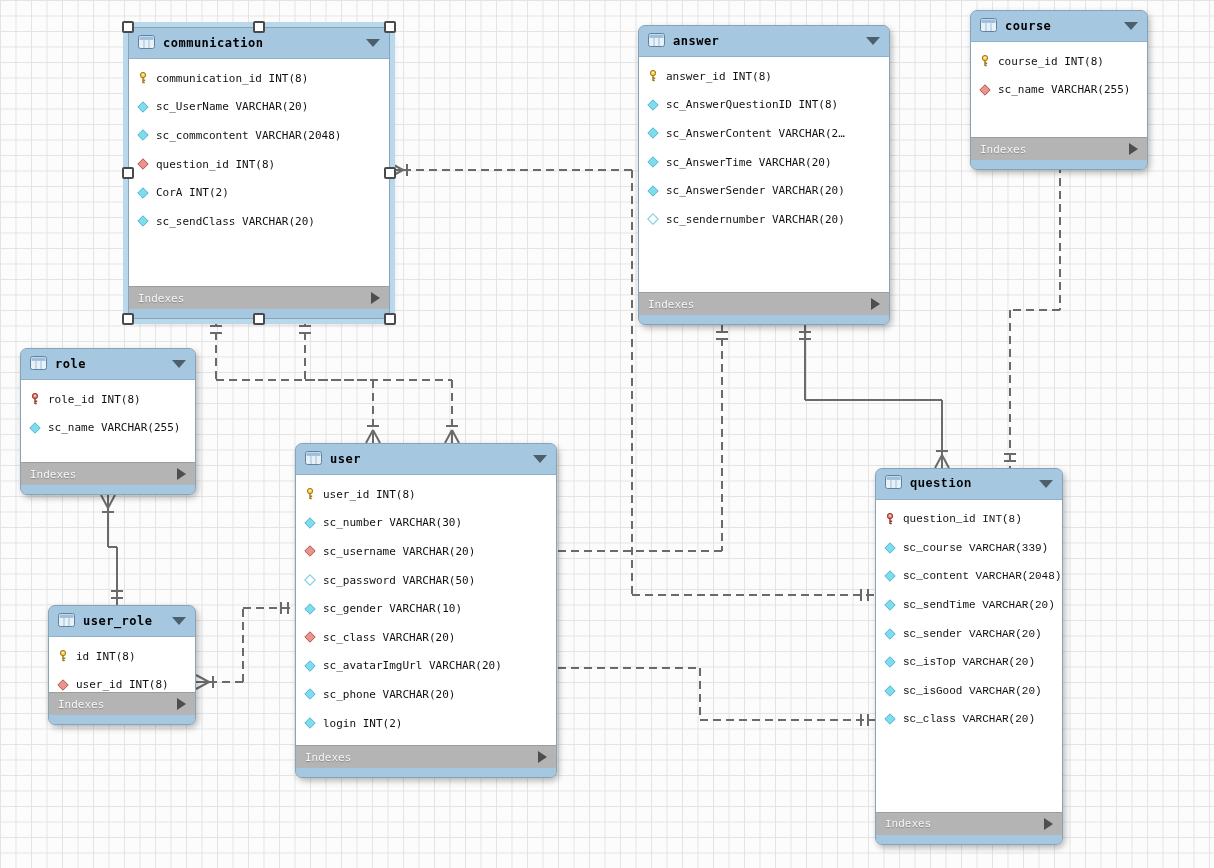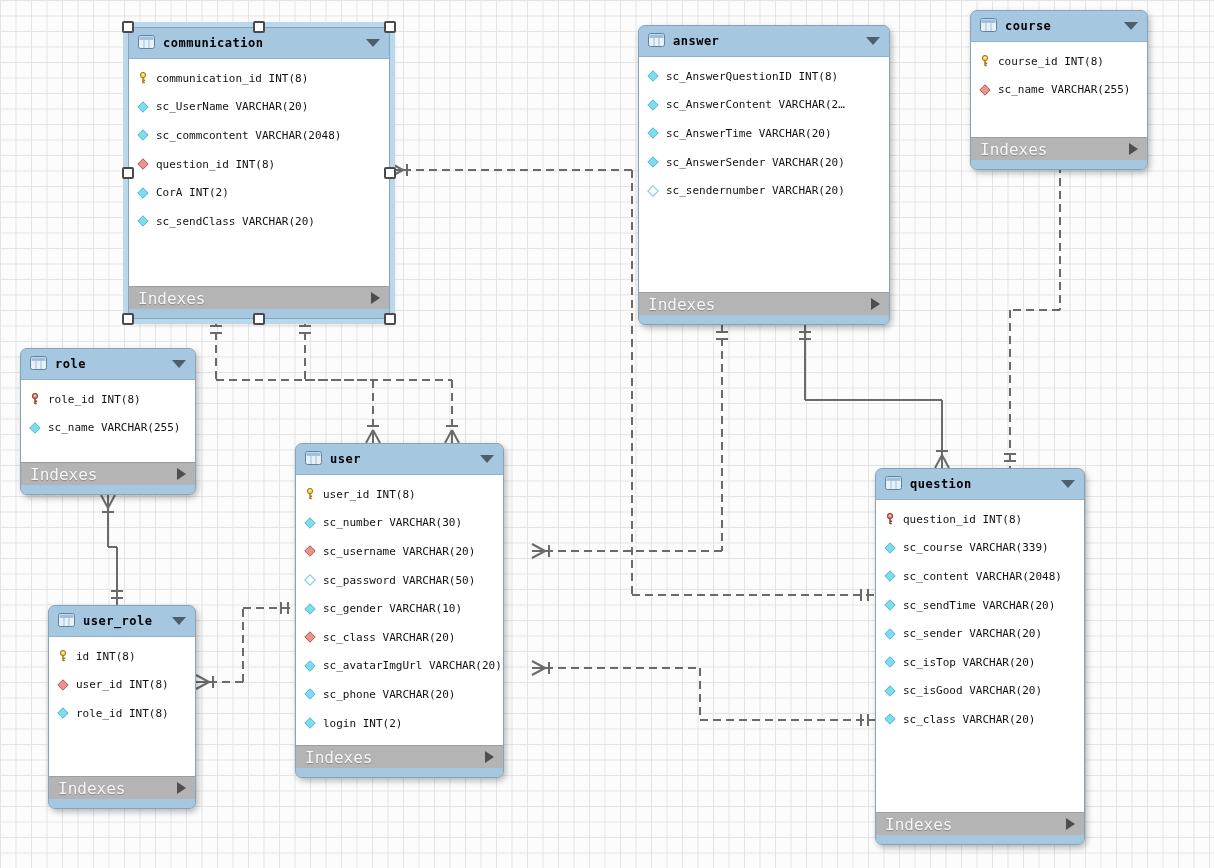--- a/index.html
+++ b/index.html
@@ -28,21 +28,21 @@
   .tbl-collapse{width:0;height:0;border-left:7px solid transparent;
     border-right:7px solid transparent;border-top:8px solid #4e5e6a;}
   .tbl-body{flex:1 1 auto;background:#ffffff;padding-top:5px;overflow:hidden;}
   .row{height:28.6px;display:flex;align-items:center;gap:7px;padding:0 8px;
     white-space:nowrap;}
   .col-text{font-size:11px;color:#111;}
   .col-icon{flex:0 0 12px;width:12px;height:12px;display:inline-flex;}
   .tbl-footer{flex:0 0 22px;height:22px;background:#b4b4b4;
     border-top:1px solid #9d9d9d;display:flex;align-items:center;
     padding:0 9px;}
-  .tbl-footer .lbl{font-size:16px;color:#f7f7f7;flex:1 1 auto;
+  .tbl-footer .lbl{font-size:11px;color:#f7f7f7;flex:1 1 auto;
     text-shadow:0 1px 1px rgba(0,0,0,0.25);}
   .tbl-expand{width:0;height:0;border-top:6px solid transparent;
     border-bottom:6px solid transparent;border-left:9px solid #4e4e4e;}
   .tbl-strip{flex:0 0 9px;height:9px;background:#a6c7e0;}
   .handle{position:absolute;width:12px;height:12px;background:#ffffff;
     border:2px solid #4a4a4a;border-radius:2px;z-index:4;box-sizing:border-box;}
 </style>
 </head>
 <body>
 
@@ -236,20 +236,30 @@
       <line x1="6" y1="5" x2="6" y2="13" stroke="#9dbfda"></line>
       <line x1="11" y1="5" x2="11" y2="13" stroke="#9dbfda"></line>
     </svg></span>
             <span class="tbl-title">answer</span>
             <span class="tbl-collapse"></span>
           </div>
           <div class="tbl-body">
             <div class="row">
               <span class="col-icon">
                 <svg width="12" height="12" viewBox="0 0 12 12">
+      <circle cx="6" cy="3.1" r="2.7" fill="#f6c744" stroke="#a07d1c" stroke-width="1"></circle>
+      <circle cx="6" cy="2.7" r="0.9" fill="#fff" opacity="0.85"></circle>
+      <path d="M6 5.6 L6 11 M6 8.3 L8.2 8.3 M6 10.4 L7.8 10.4" stroke="#a07d1c" stroke-width="1.5" fill="none"></path>
+    </svg>
+              </span>
+              <span class="col-text">answer_id INT(8)</span>
+            </div>
+            <div class="row">
+              <span class="col-icon">
+                <svg width="12" height="12" viewBox="0 0 12 12">
                   <path d="M6 0.8 L11.2 6 L6 11.2 L0.8 6 Z" fill="#80dcec" stroke="#49b7ce" stroke-width="1"></path>
                 </svg>
               </span>
               <span class="col-text">sc_AnswerQuestionID INT(8)</span>
             </div>
             <div class="row">
               <span class="col-icon">
                 <svg width="12" height="12" viewBox="0 0 12 12">
                   <path d="M6 0.8 L11.2 6 L6 11.2 L0.8 6 Z" fill="#80dcec" stroke="#49b7ce" stroke-width="1"></path>
                 </svg>
@@ -359,21 +369,21 @@
               <span class="col-text">sc_name VARCHAR(255)</span>
             </div>
           </div>
           <div class="tbl-footer">
             <span class="lbl">Indexes</span>
             <span class="tbl-expand"></span>
           </div>
           <div class="tbl-strip"></div>
         </div>
       </div>
-      <div class="table" style="left: 295px; top: 443px; width: 209px; height: 335px;">
+      <div class="table" style="left: 295px; top: 443px; width: 262px; height: 335px;">
         <div class="tbl-frame">
           <div class="tbl-header">
             <span><svg width="17" height="14" viewBox="0 0 17 14">
       <rect x="0.5" y="0.5" width="16" height="13" rx="2" fill="#e8f1f8" stroke="#5e82a0"></rect>
       <rect x="1.5" y="1.5" width="14" height="3.4" fill="#9dbfda"></rect>
       <line x1="6" y1="5" x2="6" y2="13" stroke="#9dbfda"></line>
       <line x1="11" y1="5" x2="11" y2="13" stroke="#9dbfda"></line>
     </svg></span>
             <span class="tbl-title">user</span>
             <span class="tbl-collapse"></span>
@@ -454,21 +464,21 @@
               <span class="col-text">login INT(2)</span>
             </div>
           </div>
           <div class="tbl-footer">
             <span class="lbl">Indexes</span>
             <span class="tbl-expand"></span>
           </div>
           <div class="tbl-strip"></div>
         </div>
       </div>
-      <div class="table" style="left: 48px; top: 605px; width: 148px; height: 204px;">
+      <div class="table" style="left: 48px; top: 605px; width: 148px; height: 120px;">
         <div class="tbl-frame">
           <div class="tbl-header">
             <span><svg width="17" height="14" viewBox="0 0 17 14">
       <rect x="0.5" y="0.5" width="16" height="13" rx="2" fill="#e8f1f8" stroke="#5e82a0"></rect>
       <rect x="1.5" y="1.5" width="14" height="3.4" fill="#9dbfda"></rect>
       <line x1="6" y1="5" x2="6" y2="13" stroke="#9dbfda"></line>
       <line x1="11" y1="5" x2="11" y2="13" stroke="#9dbfda"></line>
     </svg></span>
             <span class="tbl-title">user_role</span>
             <span class="tbl-collapse"></span>
@@ -501,21 +511,21 @@
               <span class="col-text">role_id INT(8)</span>
             </div>
           </div>
           <div class="tbl-footer">
             <span class="lbl">Indexes</span>
             <span class="tbl-expand"></span>
           </div>
           <div class="tbl-strip"></div>
         </div>
       </div>
-      <div class="table" style="left: 875px; top: 468px; width: 210px; height: 377px;">
+      <div class="table" style="left: 875px; top: 468px; width: 188px; height: 377px; font-family: Liberation Mono, monospace;">
         <div class="tbl-frame">
           <div class="tbl-header">
             <span><svg width="17" height="14" viewBox="0 0 17 14">
       <rect x="0.5" y="0.5" width="16" height="13" rx="2" fill="#e8f1f8" stroke="#5e82a0"></rect>
       <rect x="1.5" y="1.5" width="14" height="3.4" fill="#9dbfda"></rect>
       <line x1="6" y1="5" x2="6" y2="13" stroke="#9dbfda"></line>
       <line x1="11" y1="5" x2="11" y2="13" stroke="#9dbfda"></line>
     </svg></span>
             <span class="tbl-title">question</span>
             <span class="tbl-collapse"></span>

